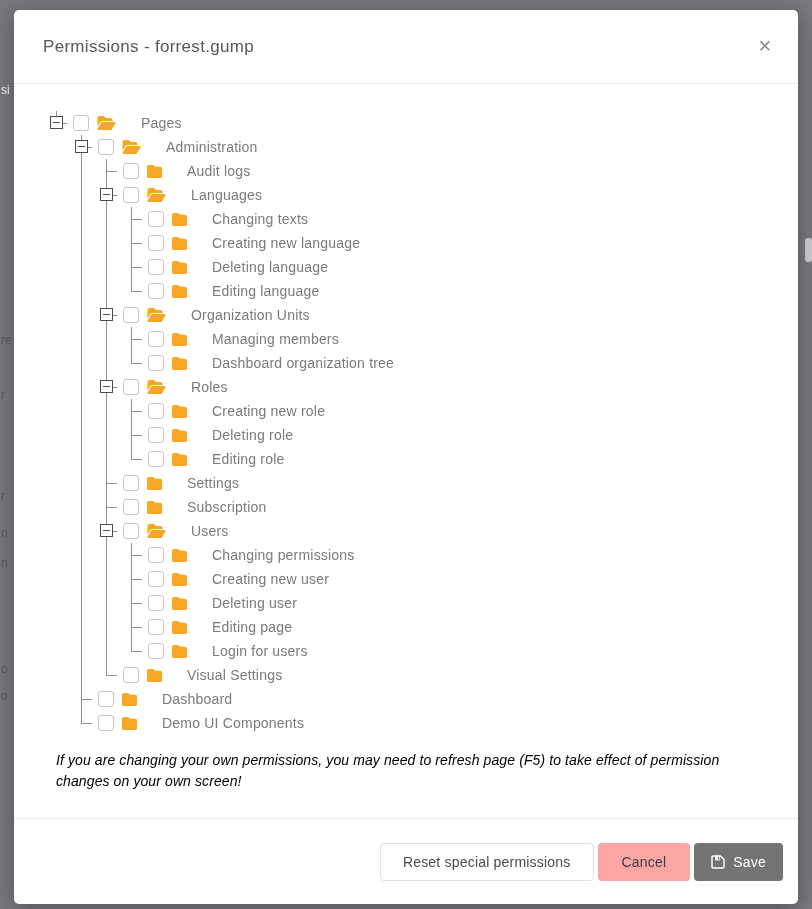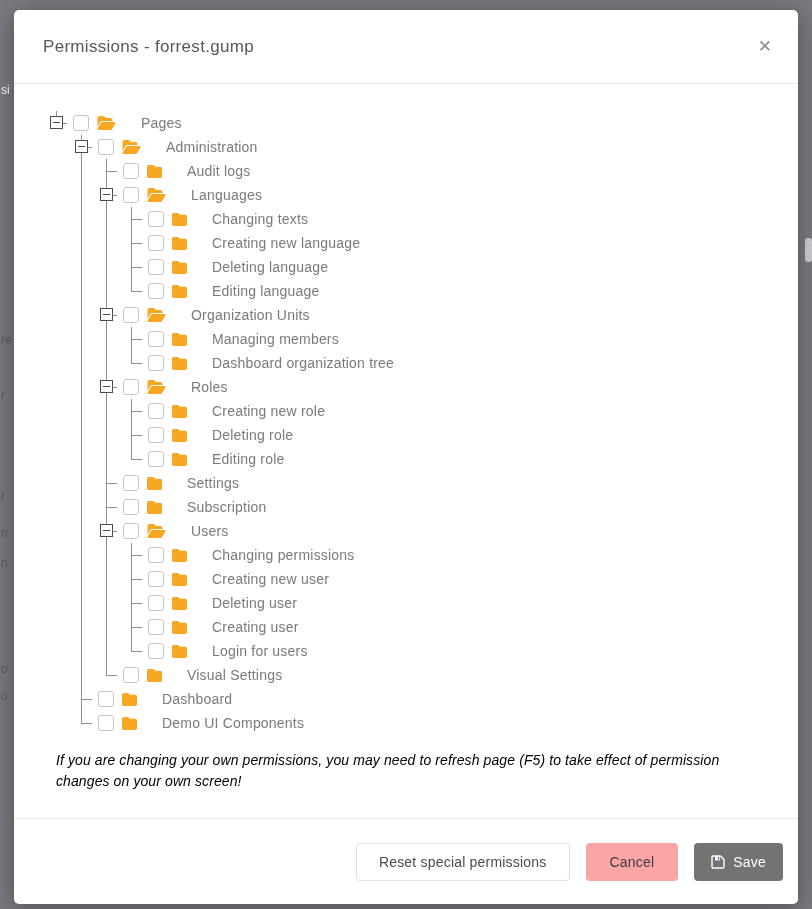--- a/index.html
+++ b/index.html
@@ -64,21 +64,21 @@
 
   
   .note{
     margin:15px 0 0 13px;font-style:italic;font-size:14px;color:#000000;
     line-height:21px;letter-spacing:.1px;max-width:740px;
   }
 
   
   .modal-footer{
     flex:none;height:86px;border-top:1px solid #ececef;box-sizing:border-box;
-    display:flex;align-items:center;justify-content:flex-end;gap:16px;
+    display:flex;align-items:center;justify-content:flex-end;gap:4px;
     padding:0 15px;
   }
   .btn{
     height:38px;border-radius:4px;font-family:inherit;font-size:14px;
     letter-spacing:.2px;cursor:pointer;display:flex;align-items:center;box-sizing:border-box;
   }
   .btn-reset{background:#fff;border:1px solid #e0e0e4;color:#4b4b4b;padding:0 22px;}
   .btn-cancel{background:#fca5a5;border:none;color:#3c3c44;padding:0 24px;}
   .btn-save{background:#737373;border:none;color:#ffffff;padding:0 17px;gap:8px;font-weight:500;}
   .save-ic{display:flex;align-items:center;}
@@ -529,21 +529,21 @@
             <i class="vl top"></i>
             <i class="vl bot"></i>
             <i class="hl leaf"></i>
           </span>
           <span class="cb"></span>
           <span class="fold">
             <svg width="17" height="15" viewBox="0 0 512 512">
               <path fill="#f8a722" d="M64 480H448c35.3 0 64-28.7 64-64V160c0-35.3-28.7-64-64-64H288c-10.1 0-19.6-4.7-25.6-12.8L243.2 57.6C231.1 41.5 212.1 32 192 32H64C28.7 32 0 60.7 0 96V416c0 35.3 28.7 64 64 64z"></path>
             </svg>
           </span>
-          <span class="tlabel">Creating user</span>
+          <span class="tlabel">Editing page</span>
         </div>
         <div class="trow">
           <span class="tcell"></span>
           <span class="tcell">
             <i class="vl full"></i>
           </span>
           <span class="tcell">
             <i class="vl full"></i>
           </span>
           <span class="tcell">

